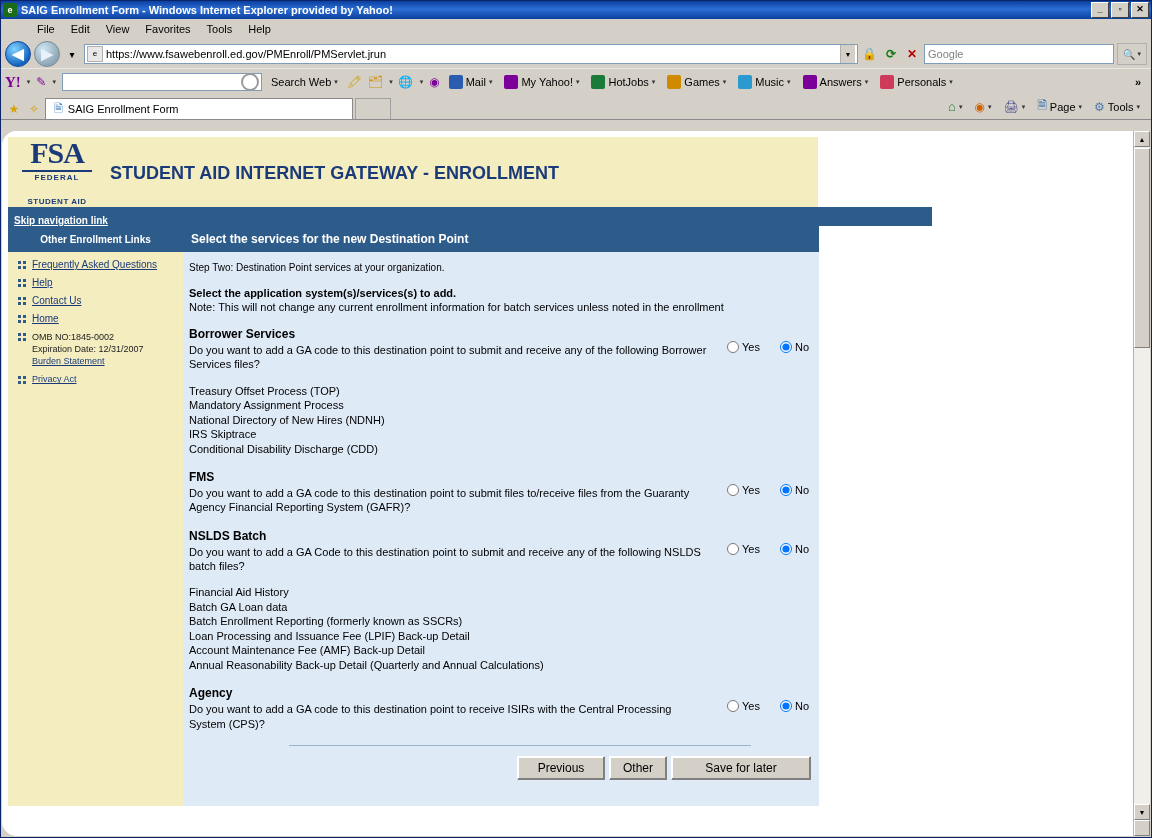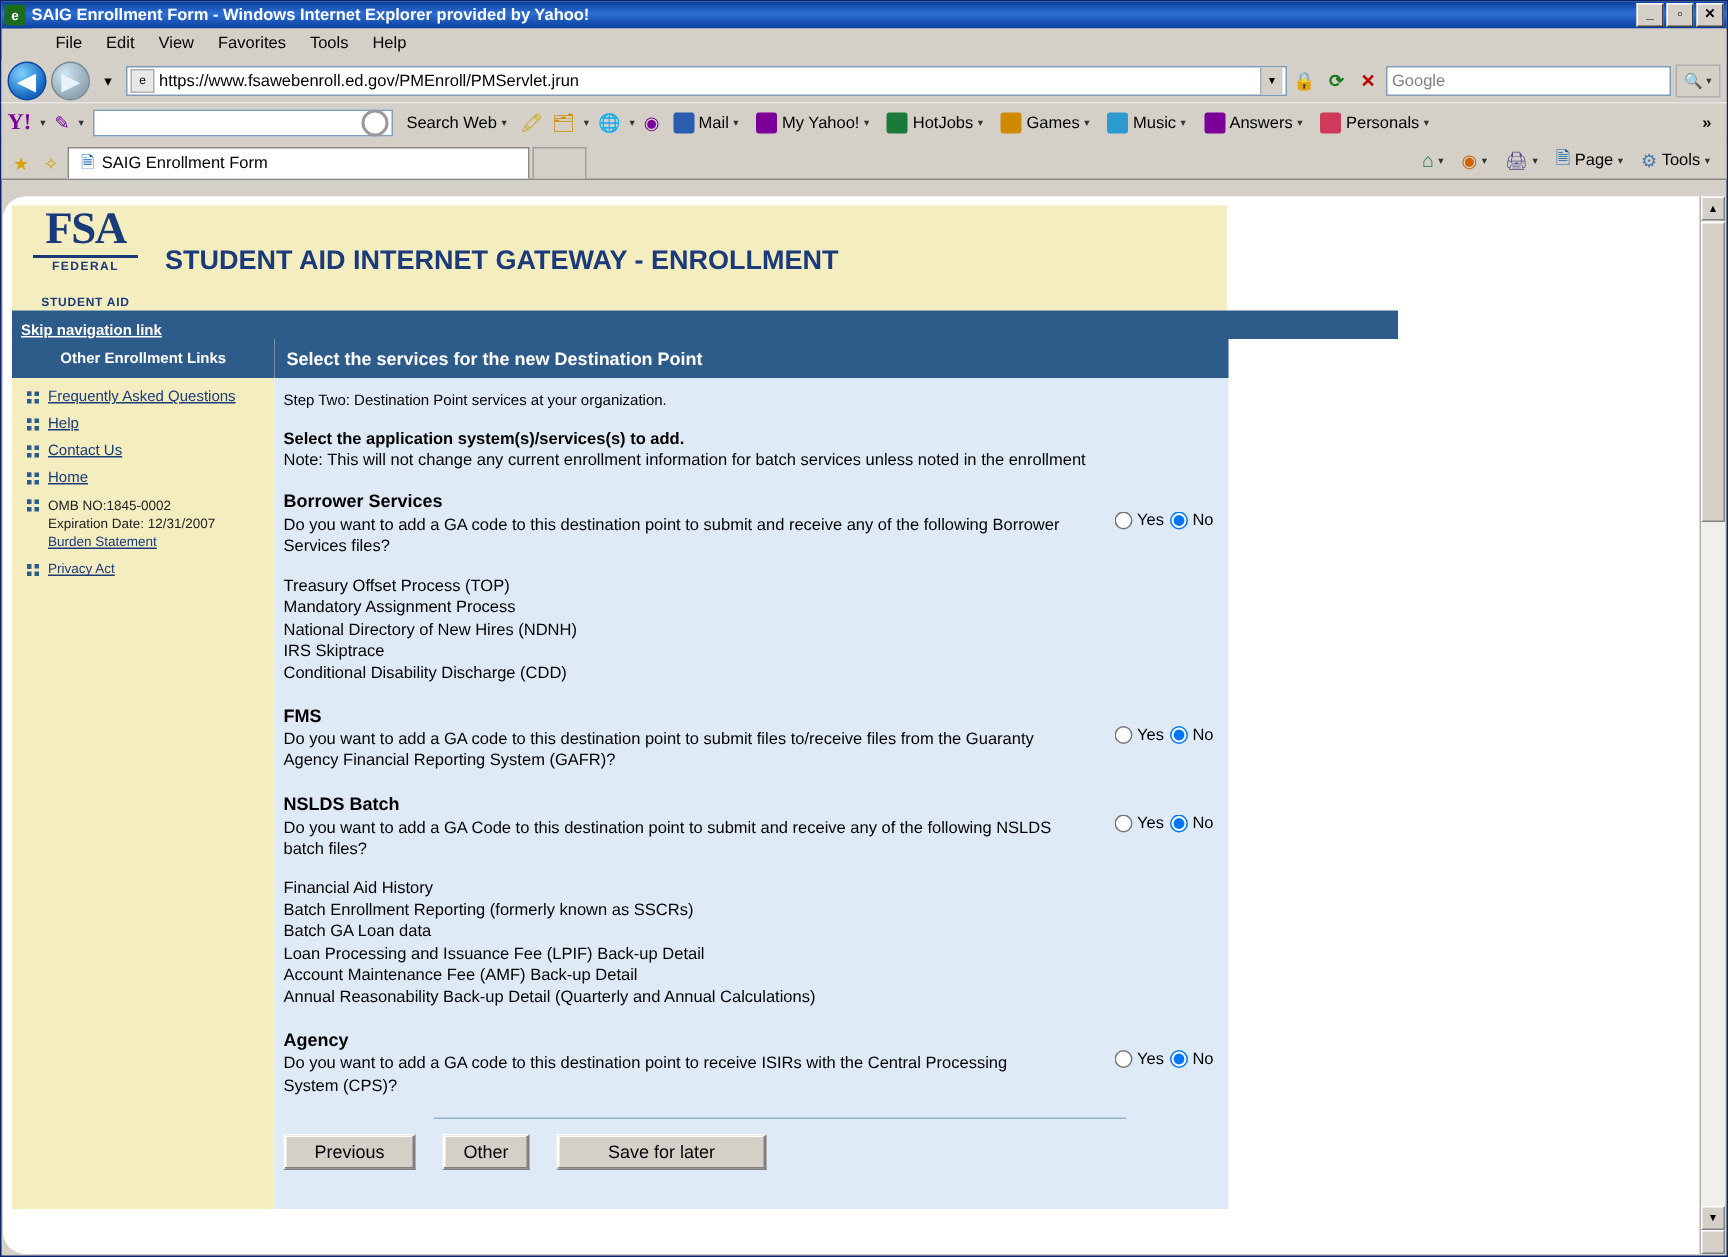--- a/index.html
+++ b/index.html
@@ -300,34 +300,34 @@
   .qblock { position: relative; margin-bottom: 14px; }
   .q-title { font-weight: bold; font-size: 12px; margin-bottom: 2px; }
   .q-text { font-size: 11px; width: 520px; line-height: 1.3; }
   .q-list { font-size: 11px; line-height: 1.32; margin-top: 12px; }
   .radios {
     position: absolute;
     right: 2px;
     top: 14px;
     display: flex;
     align-items: flex-end;
-    gap: 4px;
+    gap: 20px;
     font-size: 11px;
   }
   .radios .opt { display:flex; align-items:center; gap:3px; }
   input[type=radio] { width: 12px; height: 12px; margin: 0; }
 
   .divider {
     border-top: 1px solid #9ab3cc;
     margin: 14px 60px 0 100px;
   }
   .btnrow {
     display: flex;
-    justify-content: flex-start;
-    gap: 18px;
+    justify-content: flex-end;
+    gap: 4px;
     padding: 10px 0 14px 0;
   }
   .btn {
     background: #d4d0c8;
     border: 1px solid #fff;
     border-right-color: #808080;
     border-bottom-color: #808080;
     box-shadow: inset -1px -1px 0 #808080, inset 1px 1px 0 #fff;
     font-size: 12px;
     padding: 4px 0;
@@ -601,22 +601,22 @@
                   <span>No</span>
                 </span>
               </div>
             </div>
 
             <div class="qblock">
               <div class="q-title">NSLDS Batch</div>
               <div class="q-text">Do you want to add a GA Code to this destination point to submit and receive any of the following NSLDS batch files?</div>
               <div class="q-list">
                 <div>Financial Aid History</div>
+                <div>Batch GA Loan data</div>
                 <div>Batch Enrollment Reporting (formerly known as SSCRs)</div>
-                <div>Batch GA Loan data</div>
                 <div>Loan Processing and Issuance Fee (LPIF) Back-up Detail</div>
                 <div>Account Maintenance Fee (AMF) Back-up Detail</div>
                 <div>Annual Reasonability Back-up Detail (Quarterly and Annual Calculations)</div>
               </div>
               <div class="radios">
                 <span class="opt">
                   <input type="radio" name="nslds" style="">
                   <span>Yes</span>
                 </span>
                 <span class="opt">

